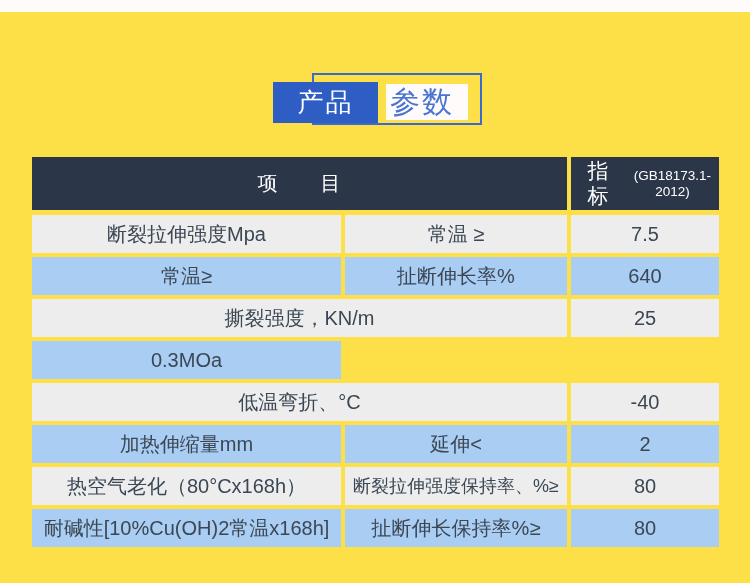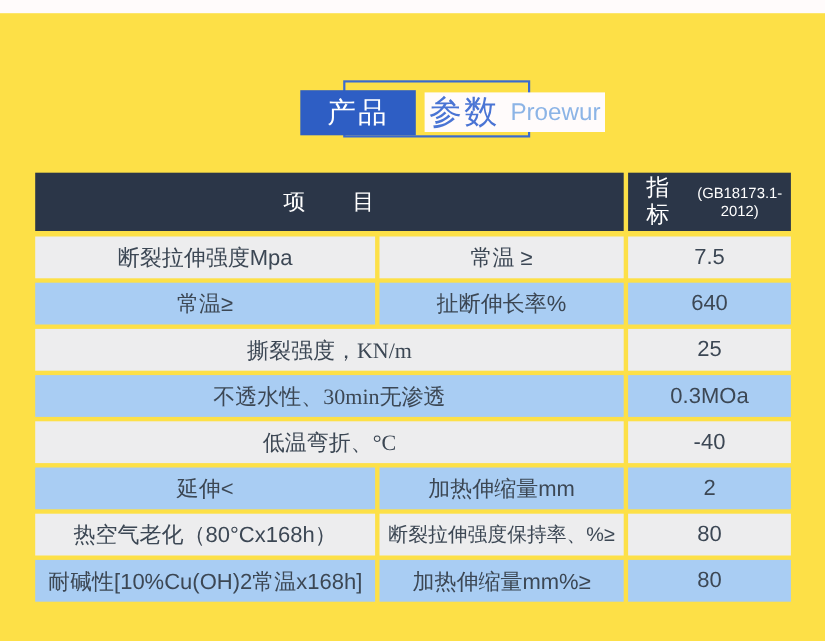--- a/index.html
+++ b/index.html
@@ -17,41 +17,40 @@
   .title-main{font-size:30px;color:var(--mainblue,#4a74d4);letter-spacing:2px;margin-right:10px;}
   .title-sub{font-size:22px;color:var(--subblue,#8cb4e6);}
 
   
   .spec-table{position:absolute;left:32px;top:145px;width:545px;}
   .t-row{display:grid;grid-template-columns:309px 222px 148px;column-gap:4px;margin-bottom:4px;}
   .t-row .cell{display:flex;align-items:center;justify-content:center;height:38px;
     font-size:20px;color:#3c4754;text-align:center;}
   .t-row.gray .cell{background:var(--gray,#ededee);}
   .t-row.blue .cell{background:var(--blue,#a9cdf3);}
-  .t-row.merged .c1{grid-column:1/3;font-family:Liberation Serif, serif;}
+  .t-row.merged .c1{grid-column:1/3;}
   .t-row.header{margin-bottom:5px;}
   .t-row.header .cell{background:var(--navy,#2b3648);color:#ffffff;height:53px;}
   .head-item{grid-column:1/3;font-size:23px;letter-spacing:1px;}
   .head-indicator{flex-direction:row;line-height:1.15;}
   .head-indicator .main{font-size:21px;letter-spacing:1px;}
   .head-indicator .sub{font-size:13.5px;}
   .cell.tight{font-size:18px;}
 </style>
 </head>
 <body>
 
 <div class="canvas">
 
   <div class="outline-box"></div>
   <div class="product-box">
     <span>产品</span>
   </div>
   <div class="title-text">
     <span class="title-main">参数</span>
-    <span class="title-sub">Proewur</span>
   </div>
 
   <div class="spec-table">
 
     <div class="t-row header">
       <div class="cell head-item">项　　目</div>
       <div class="cell head-indicator">
         <span class="main">指　标</span>
         <span class="sub">(GB18173.1-2012)</span>
       </div>
@@ -68,41 +67,40 @@
       <div class="cell c1">扯断伸长率%</div>
       <div class="cell c3">640</div>
     </div>
 
     <div class="t-row gray merged">
       <div class="cell c1">撕裂强度，KN/m</div>
       <div class="cell c3">25</div>
     </div>
 
     <div class="t-row blue merged">
-      <div class="cell c1">不透水性、30min无渗透</div>
       <div class="cell c3">0.3MOa</div>
     </div>
 
     <div class="t-row gray merged">
       <div class="cell c1">低温弯折、°C</div>
       <div class="cell c3">-40</div>
     </div>
 
     <div class="t-row blue">
+      <div class="cell c1">加热伸缩量mm</div>
       <div class="cell c2">延伸&lt;</div>
-      <div class="cell c1">加热伸缩量mm</div>
       <div class="cell c3">2</div>
     </div>
 
     <div class="t-row gray">
       <div class="cell c1">热空气老化（80°Cx168h）</div>
       <div class="cell c2 tight">断裂拉伸强度保持率、%≥</div>
       <div class="cell c3">80</div>
     </div>
 
     <div class="t-row blue">
       <div class="cell c1">耐碱性[10%Cu(OH)2常温x168h]</div>
-      <div class="cell c2">加热伸缩量mm%≥</div>
+      <div class="cell c2">扯断伸长保持率%≥</div>
       <div class="cell c3">80</div>
     </div>
 
   </div>
 </div>
 
 </body></html>

